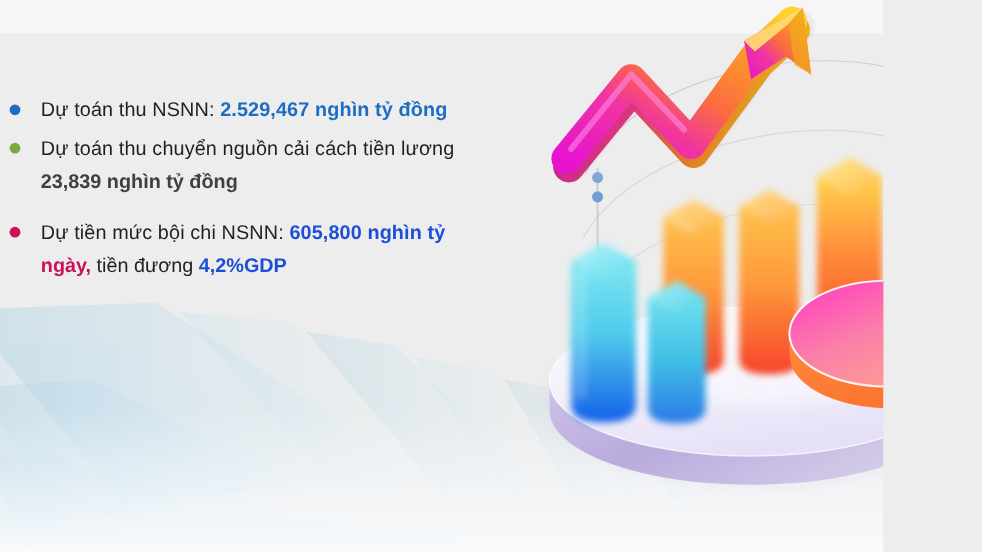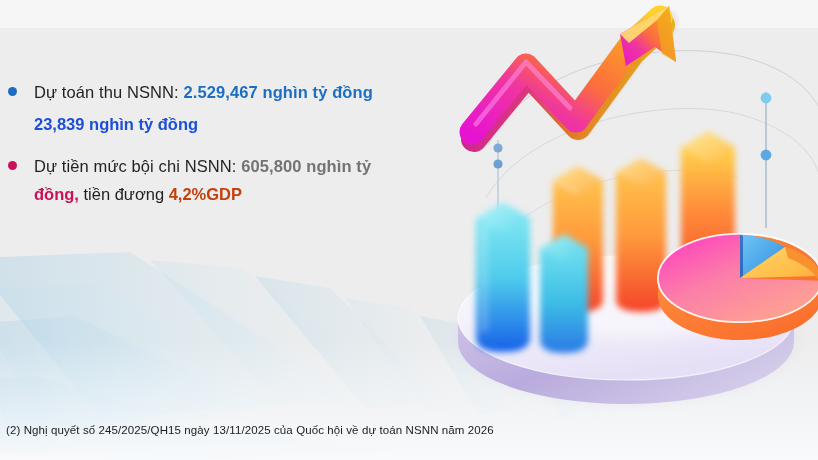--- a/index.html
+++ b/index.html
@@ -2,21 +2,21 @@
 <html><head>
 <meta charset="utf-8">
 <style>
   html,body{margin:0;padding:0;}
   body{
     width:818px;height:460px;overflow:hidden;
     background:#ededed;
     font-family:"Liberation Sans", sans-serif;
     position:relative;
   }
-  #stage{position:absolute;inset:0;width:818px;height:460px;overflow:hidden;background:#ededed;}
+  #stage{position:absolute;inset:0;width:736px;height:460px;overflow:hidden;background:#ededed;}
 
   
   .top-strip{position:absolute;left:0;top:0;width:818px;height:28px;background:#f6f6f6;}
   .bg-stripes{position:absolute;left:-20px;bottom:-10px;width:660px;height:220px;pointer-events:none;}
   .bottom-fade{position:absolute;left:0;bottom:0;width:818px;height:120px;
     background:linear-gradient(180deg,rgba(237,237,237,0) 0%,rgba(246,249,252,.55) 55%,rgba(250,252,254,.85) 100%);}
 
   
   .bullets{position:absolute;left:8px;top:78px;width:440px;}
   .brow{display:flex;align-items:flex-start;margin-bottom:4px;}
@@ -255,25 +255,28 @@
     </svg>
   </div>
 
   <div class="bullets">
 
     <div class="brow">
       <span class="dot" style="background:#1b6ec2"></span>
       <span class="btext"><span>Dự toán thu NSNN: </span><b style="color:#1b6ec2">2.529,467  nghìn tỷ đồng</b></span>
     </div>
 
-    <div class="cont sp" style="color:#1d4ed8">23,839 nghìn tỷ đồng</div>
+    <div class="brow" style="margin-bottom:0">
+      <span class="dot" style="background:#79a943"></span>
+      <span class="btext"><span>Dự toán thu chuyển nguồn cải cách tiền lương</span></span>
+    </div>
+    <div class="cont sp" style="color:#404040">23,839 nghìn tỷ đồng</div>
 
 
     <div class="brow" style="margin-bottom:0">
       <span class="dot" style="background:#c9115a"></span>
-      <span class="btext"><span>Dự tiền mức bội chi NSNN: </span><b style="color:#737373">605,800 nghìn tỷ</b></span>
+      <span class="btext"><span>Dự tiền mức bội chi NSNN: </span><b style="color:#1d4ed8">605,800 nghìn tỷ</b></span>
     </div>
-    <div class="cont" style="font-weight:normal;color:#231f20"><b style="color:#c9115a">đồng,</b><span> tiền đương </span><b style="color:#c2410c">4,2%GDP</b></div>
+    <div class="cont" style="font-weight:normal;color:#231f20"><b style="color:#c9115a">ngày,</b><span> tiền đương </span><b style="color:#1d4ed8">4,2%GDP</b></div>
   </div>
 
-  <div class="footnote">(2) Nghị quyết số 245/2025/QH15 ngày 13/11/2025 của Quốc hội về dự toán NSNN năm 2026</div>
 
 </div>
 
 </body></html>

